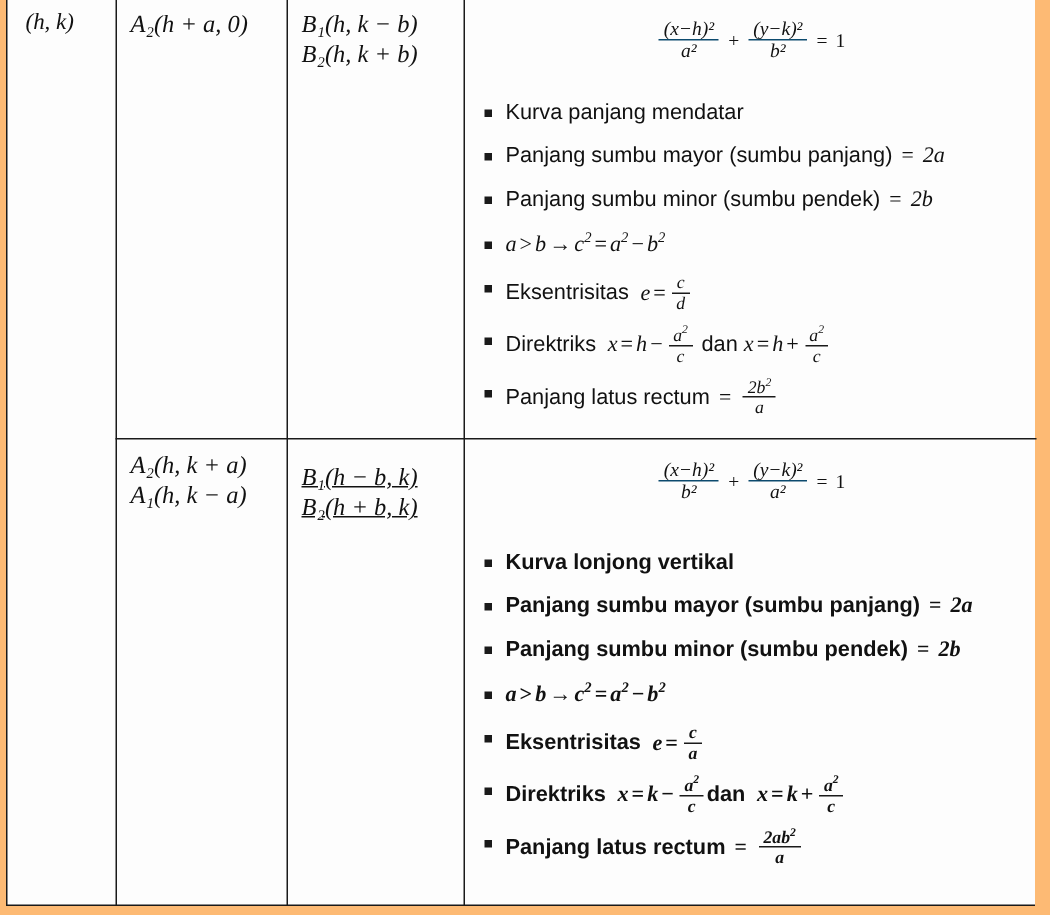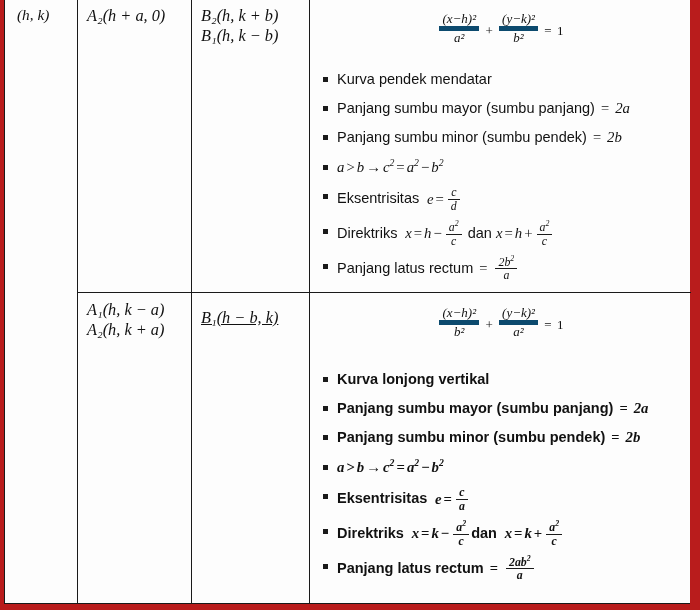--- a/index.html
+++ b/index.html
@@ -12,21 +12,21 @@
     height: 610px;
     font-family: "Liberation Sans", sans-serif;
     color: #111111;
     overflow: hidden;
   }
 
   .page {
     position: relative;
     width: 700px;
     height: 610px;
-    background: #b91c1c;
+    background: #fdba74;
   }
 
   
   .ellipse-table {
     position: absolute;
     left: 4px;
     top: 0px;
     width: 686px;
     height: 604px;
     border-left: 1.5px solid #1a1a1a;
@@ -172,21 +172,21 @@
     display: inline-block;
     vertical-align: -0.55em;
     font-family: "Liberation Serif", serif;
     line-height: 1.08;
     margin: 0 1px;
   }
   .dfrac .num { display: block; padding: 0 3px; }
   .dfrac .den {
     display: block;
     padding: 0 3px;
-    border-top: 5px solid #0c4a6e;
+    border-top: 1px solid #0c4a6e;
   }
 
   .eq-head .mi, .eq-head .mn, .eq-head .mo { font-size: 13px; }
 </style>
 </head>
 <body>
 
 <div class="page">
   <div class="ellipse-table">
 
@@ -199,22 +199,22 @@
       <span class="mi">(h, k)</span>
     </div>
 
     <div class="r1">
 
       <div class="cell cell-vertex">
         <div class="pt mi">A₂(h + a, 0)</div>
       </div>
 
       <div class="cell cell-covertex">
+        <div class="pt mi">B₁(h, k − b)</div>
         <div class="pt mi">B₂(h, k + b)</div>
-        <div class="pt mi">B₁(h, k − b)</div>
       </div>
 
       <div class="cell desc">
 
         <div class="eq-head">
           <span class="dfrac">
             <span class="num mi">(x−h)²</span>
             <span class="den mi">a²</span>
           </span>
           <span class="mo">+</span>
@@ -223,21 +223,21 @@
             <span class="den mi">b²</span>
           </span>
           <span class="mo">=</span>
           <span class="mn">1</span>
         </div>
 
         <ul class="facts">
 
           <li>
             <span class="bullet"></span>
-            <span>Kurva pendek mendatar</span>
+            <span>Kurva panjang mendatar</span>
           </li>
 
           <li>
             <span class="bullet"></span>
             <span>Panjang sumbu mayor (sumbu panjang)</span>
             <span class="mo">=</span>
             <span class="mi">2a</span>
           </li>
 
           <li>
@@ -274,26 +274,27 @@
             <span class="mi"><span class="frac"><span class="num">2b<sup>2</sup></span><span class="den">a</span></span></span>
           </li>
 
         </ul>
       </div>
     </div>
 
     <div class="r2">
 
       <div class="cell cell-vertex">
+        <div class="pt mi">A₂(h, k + a)</div>
         <div class="pt mi">A₁(h, k − a)</div>
-        <div class="pt mi">A₂(h, k + a)</div>
       </div>
 
       <div class="cell cell-covertex">
         <div class="pt mi">B₁(h − b, k)</div>
+        <div class="pt mi">B₂(h + b, k)</div>
       </div>
 
       <div class="cell desc">
 
         <div class="eq-head">
           <span class="dfrac">
             <span class="num mi">(x−h)²</span>
             <span class="den mi">b²</span>
           </span>
           <span class="mo">+</span>

